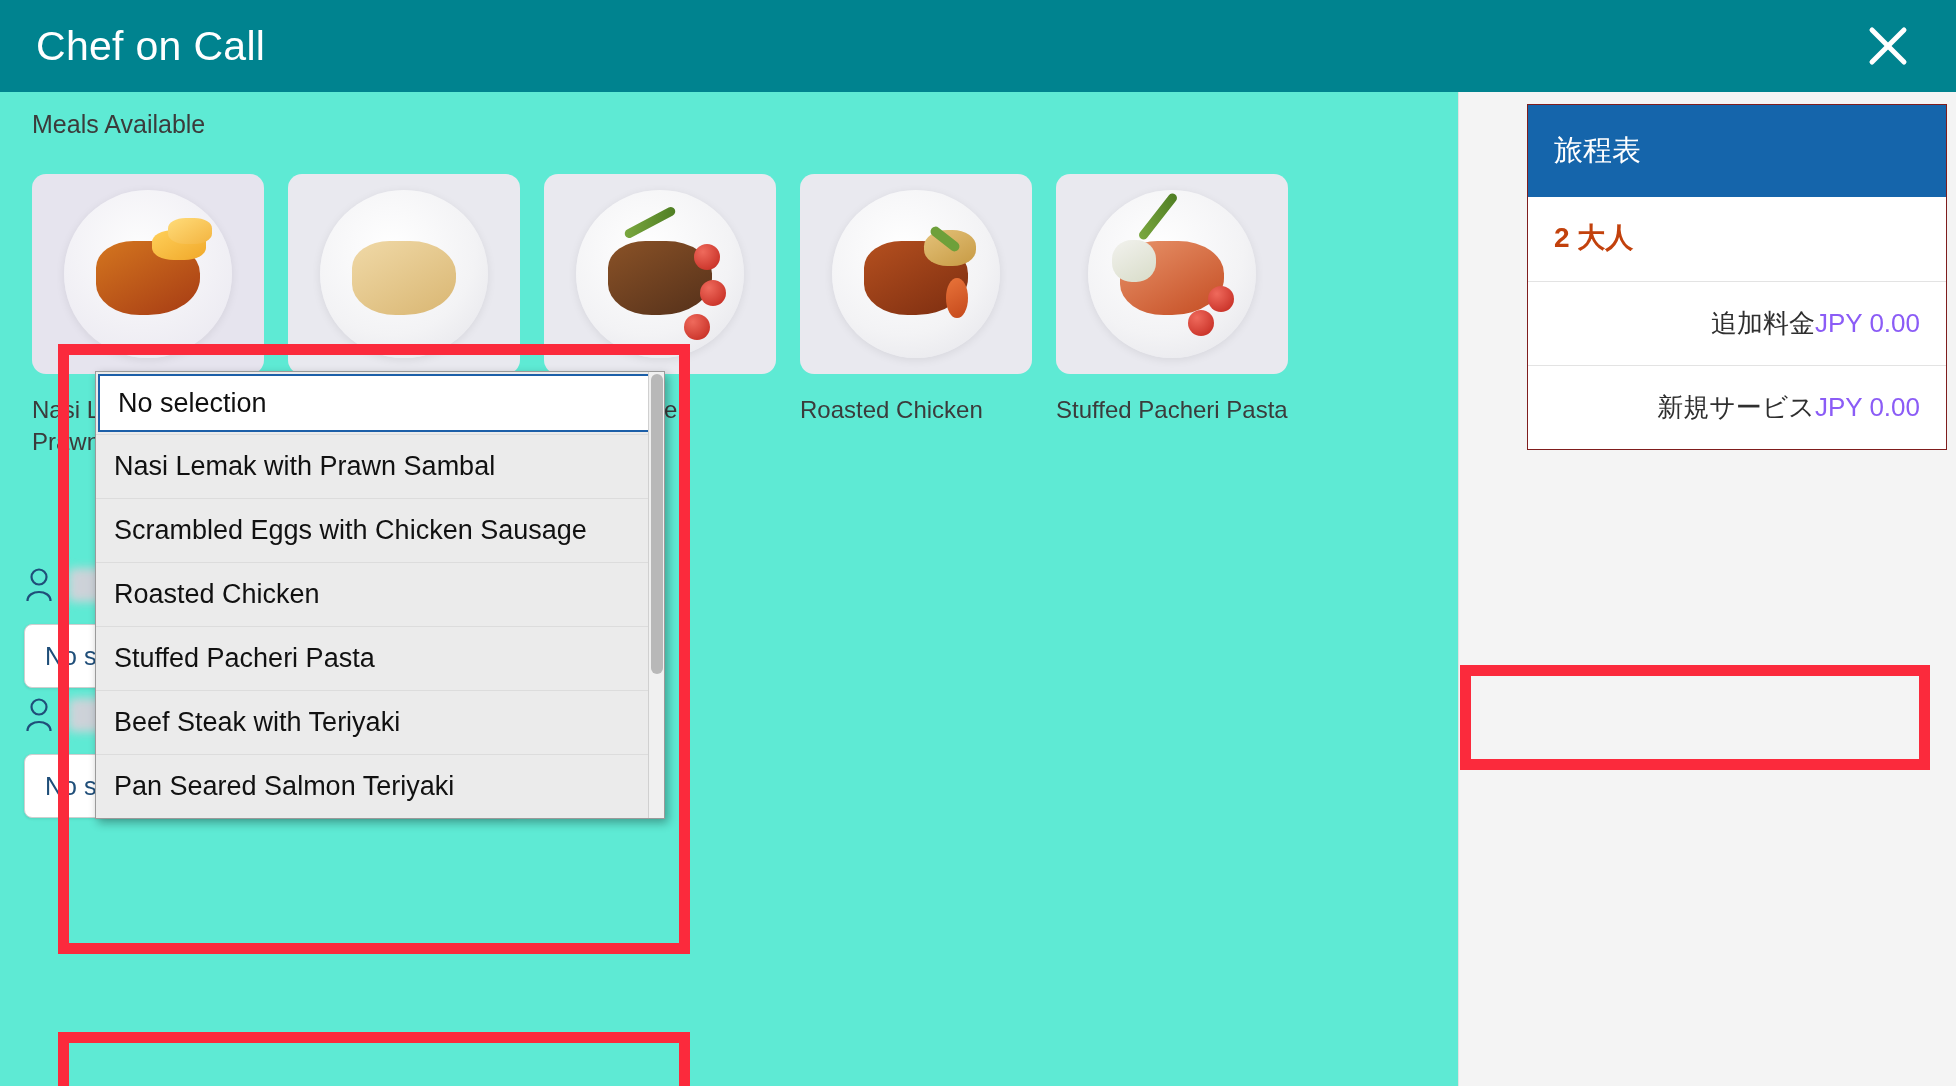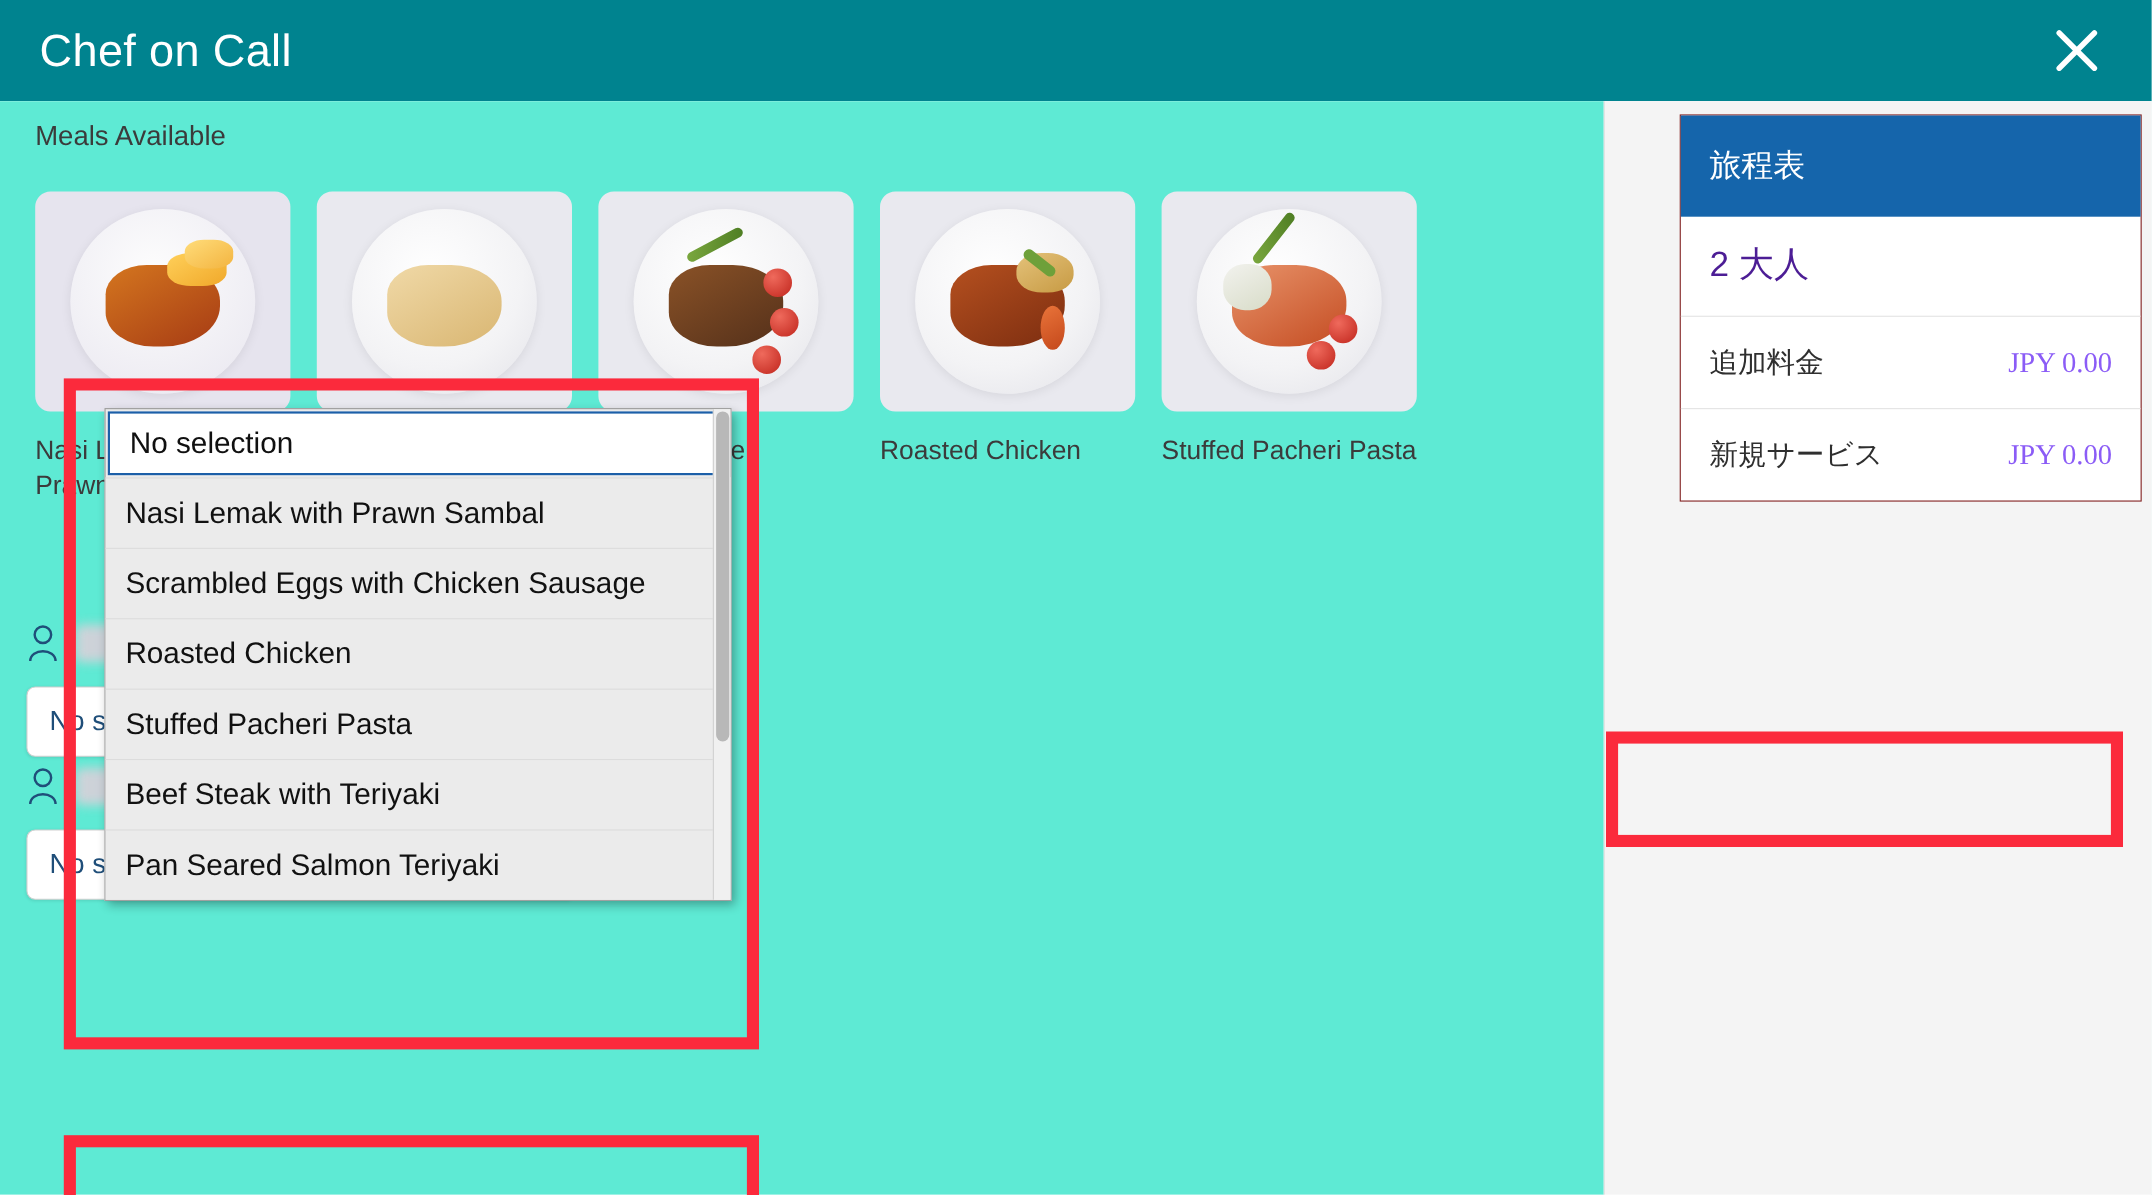--- a/index.html
+++ b/index.html
@@ -253,32 +253,32 @@
   .itin-pax {
     padding: 22px 26px 24px 26px;
     border-bottom: 1px solid #e3e3e3;
   }
   .itin-pax-line1 {
     font-size: 26px;
     color: #2f2f2f;
     margin-bottom: 6px;
   }
   .itin-pax-line2 {
-    font-size: 32px;
-    color: #4c1d95;
+    font-size: 28px;
+    color: #c2410c;
+    font-weight: bold;
   }
   .itin-row {
     display: flex;
     align-items: center;
-    justify-content: space-between;
+    justify-content: flex-end;
     padding: 24px 26px;
     border-bottom: 1px solid #e3e3e3;
     font-size: 26px;
     color: #2f2f2f;
-    font-family: Liberation Serif, serif;
   }
   .itin-row.has-rule { position: relative; }
   .itin-row.has-rule::before {
     content: "";
     position: absolute;
     left: 26px; right: 26px; top: 0;
     border-top: 1px solid #d8d8d8;
   }
   .itin-row .amt { color: #8b5cf6; }
   .itin-row:last-child { border-bottom: none; }

